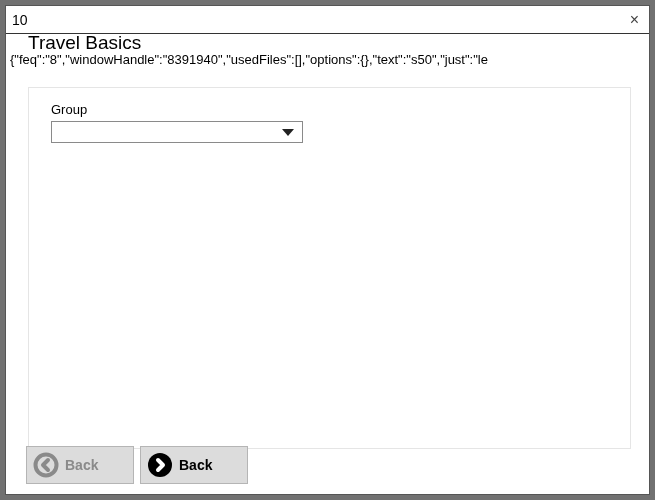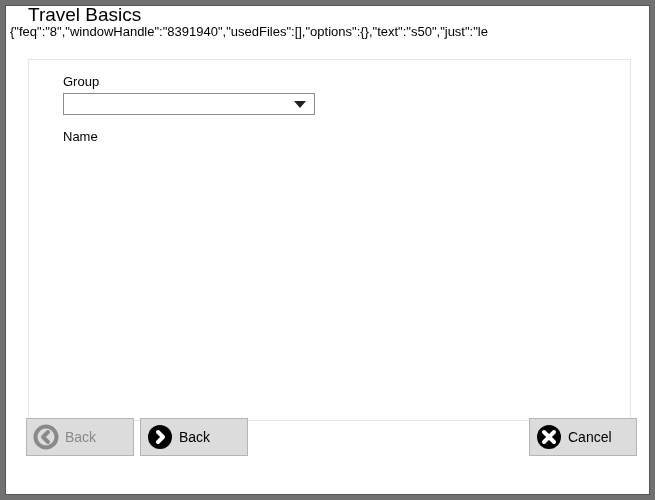--- a/index.html
+++ b/index.html
@@ -56,21 +56,21 @@
     white-space: nowrap;
     overflow: hidden;
     padding: 0 0 0 4px;
     margin-top: -2px;
   }
   .panel {
     position: absolute;
     left: 22px; top: 55px;
     width: 603px; height: 362px;
     border: 1px solid #e5e5e5;
-    padding: 10px 20px;
+    padding: 10px 8px;
   }
   .field-label {
     font-size: 13px;
     margin: 4px 0 4px 14px;
   }
   .combo-box {
     margin-left: 14px;
     width: 252px;
     height: 22px;
     border: 1px solid #8a8a8a;
@@ -99,44 +99,48 @@
     display: inline-flex;
     align-items: center;
     gap: 6px;
     border: 1px solid #b5b5b5;
     background: #dcdcdc;
     padding: 0 14px 0 6px;
     font-size: 14px;
     cursor: default;
     min-width: 108px;
     height: 38px;
+    font-weight: bold;
   }
   .btn.disabled { color: #8a8a8a; }
   .btn.disabled svg circle { stroke:#8a8a8a; }
   .btn.disabled svg path { stroke:#8a8a8a; }
   .btn .ico { width: 26px; height: 26px; display:flex; align-items:center; justify-content:center;}
   .spacer { flex: 1; }
 </style>
 </head>
 <body>
 
 <div class="outer-frame">
 
+  <div class="titlebar">
+    <span>10</span>
+    <span class="close">×</span>
+  </div>
 
   <div class="body-area">
     <div class="travel-basics">Travel Basics</div>
     <div class="json-line">{"feq":"8","windowHandle":"8391940","usedFiles":[],"options":{},"text":"s50","just":"le</div>
 
     <div class="panel">
       <div class="field-label">Group</div>
       <div class="combo-box">
         <span></span>
         <span class="caret"></span>
       </div>
-      <div class="field-label" style="margin-top:14px;">Name</div>
     </div>
 
     <div class="button-row">
       <div class="btn disabled">
         <span class="ico">
           <svg width="26" height="26" viewBox="0 0 26 26">
             <circle cx="13" cy="13" r="10.5" fill="none" stroke="#8a8a8a" stroke-width="4"></circle>
             <path d="M15 8 L10 13 L15 18" fill="none" stroke="#8a8a8a" stroke-width="4" stroke-linecap="round" stroke-linejoin="round"></path>
           </svg>
         </span>
@@ -145,24 +149,15 @@
       <div class="btn">
         <span class="ico">
           <svg width="26" height="26" viewBox="0 0 26 26">
             <circle cx="13" cy="13" r="12" fill="#000"></circle>
             <path d="M11 8 L16 13 L11 18" fill="none" stroke="#fff" stroke-width="4" stroke-linecap="round" stroke-linejoin="round"></path>
           </svg>
         </span>
         <span>Back</span>
       </div>
       <div class="spacer"></div>
-      <div class="btn">
-        <span class="ico">
-          <svg width="26" height="26" viewBox="0 0 26 26">
-            <circle cx="13" cy="13" r="12" fill="#000"></circle>
-            <path d="M8 8 L18 18 M18 8 L8 18" stroke="#fff" stroke-width="4" stroke-linecap="round"></path>
-          </svg>
-        </span>
-        <span>Cancel</span>
-      </div>
     </div>
   </div>
 </div>
 
 </body></html>

